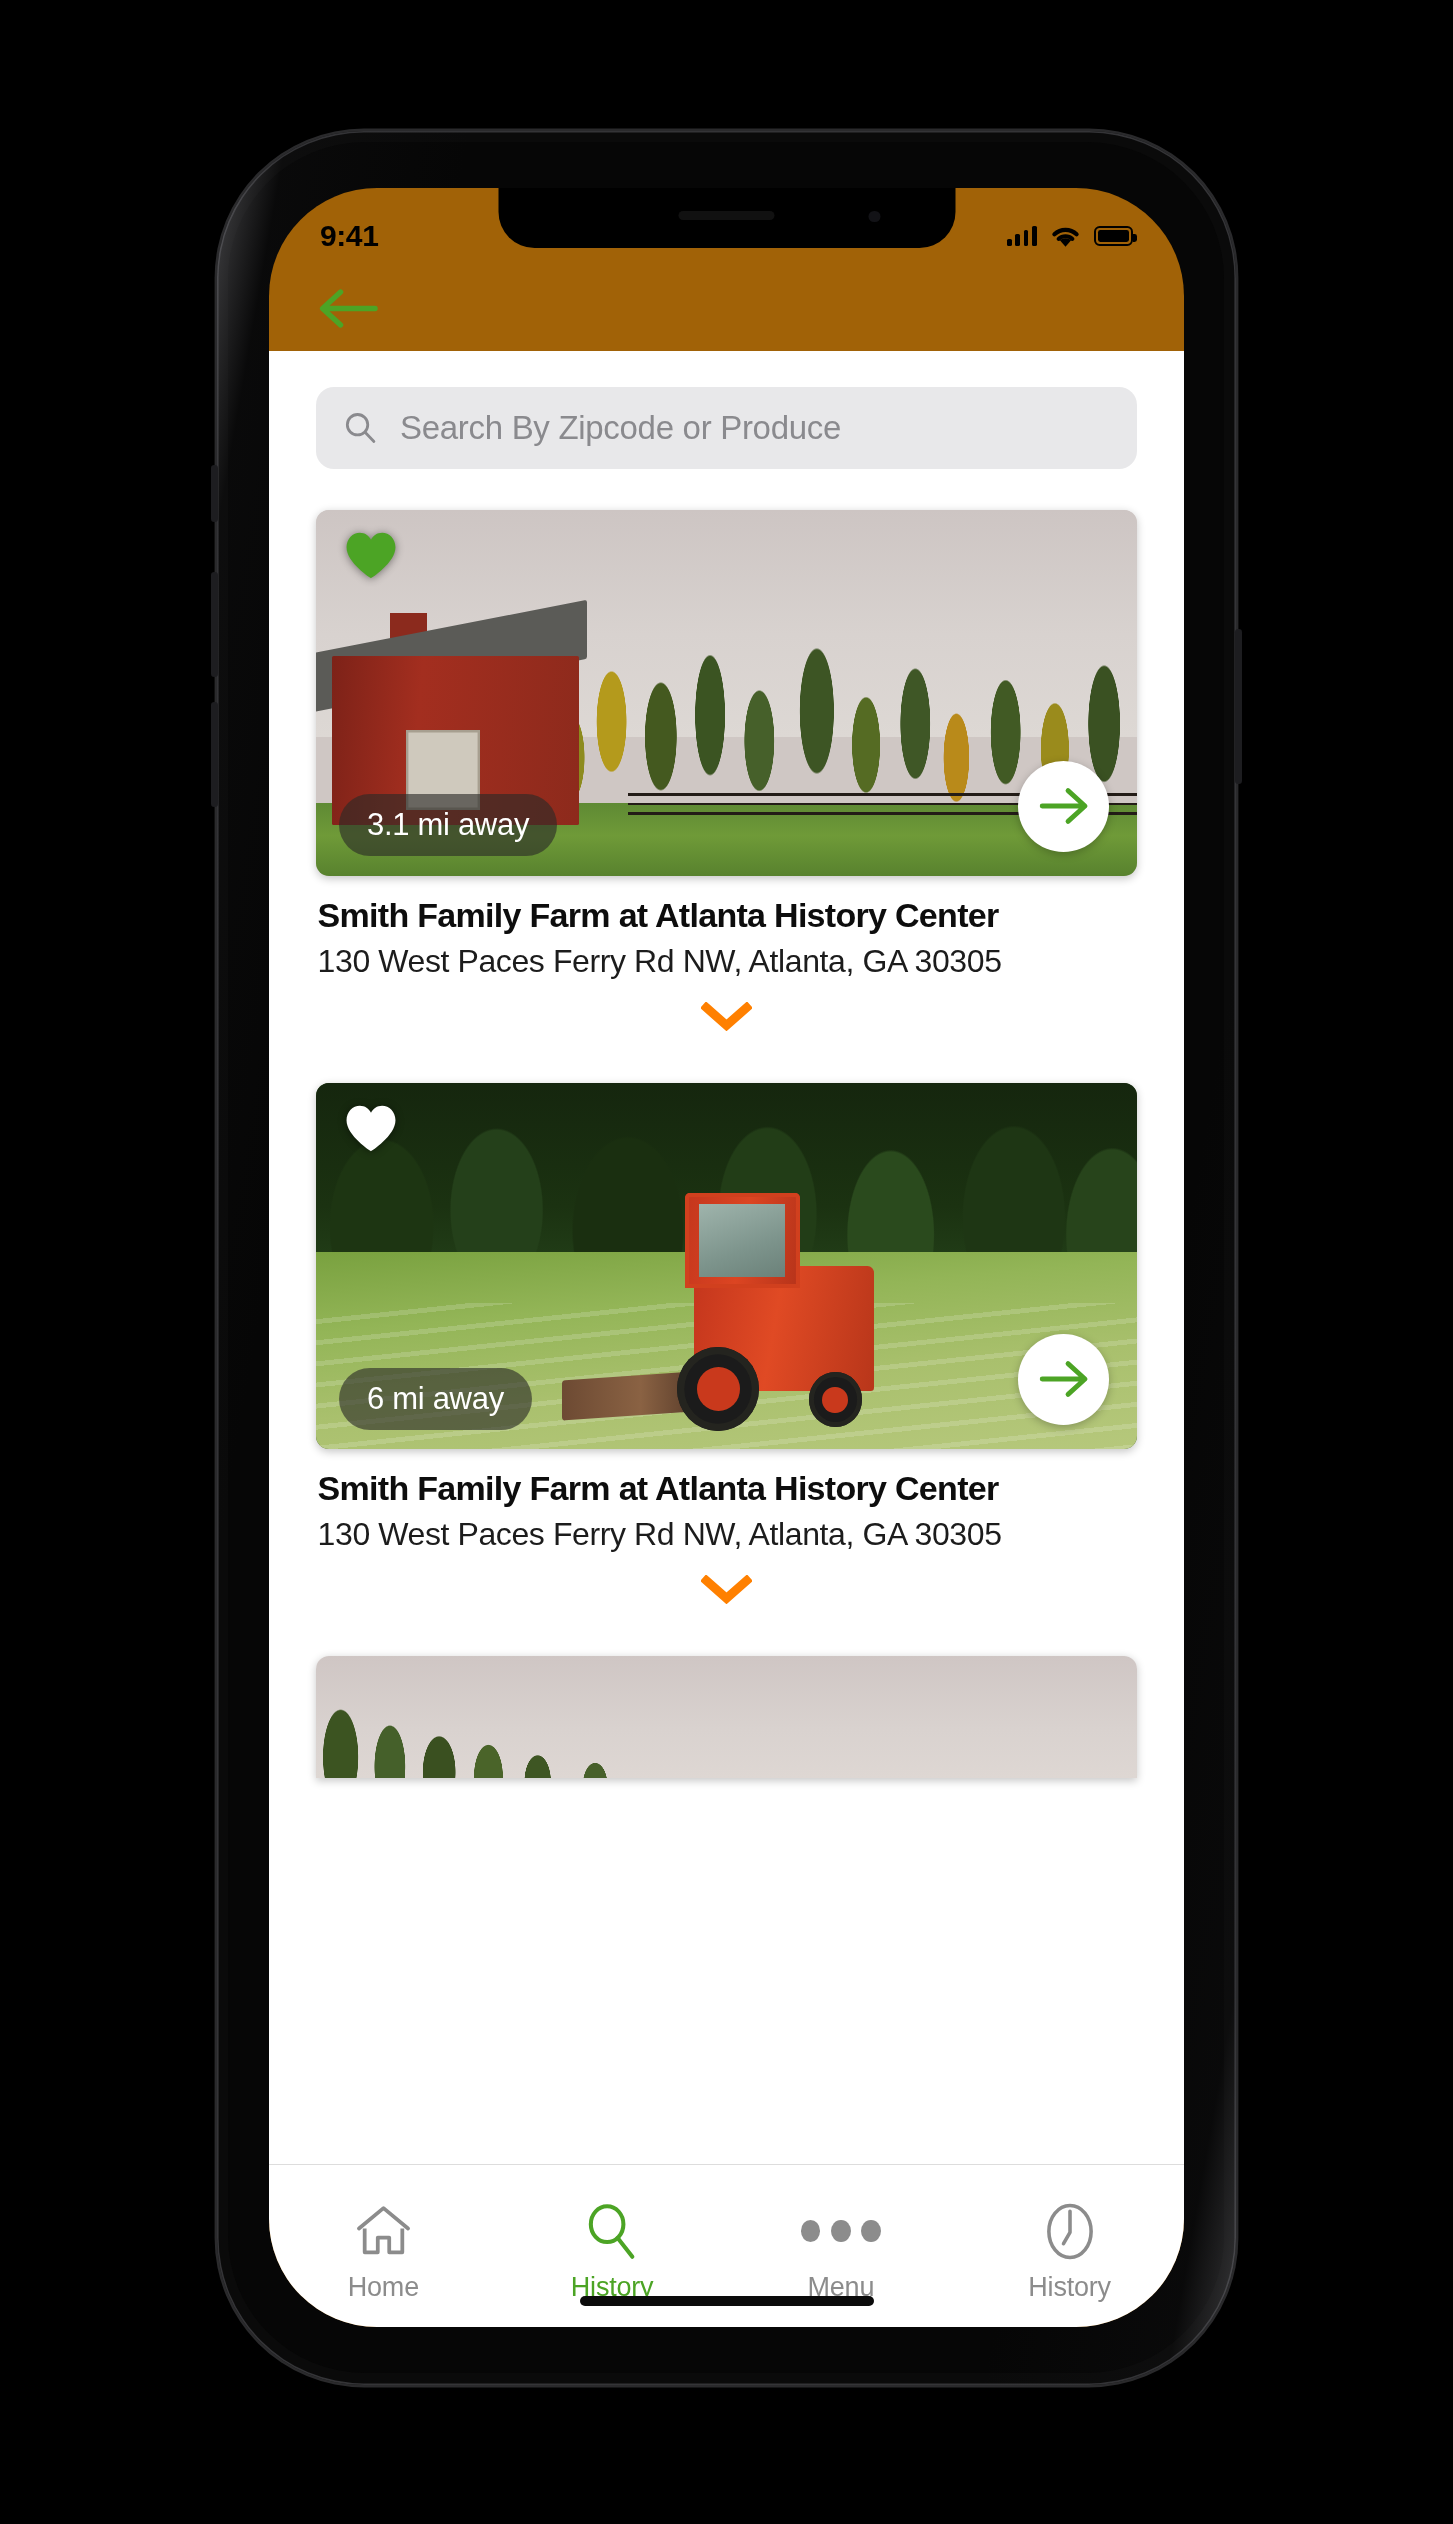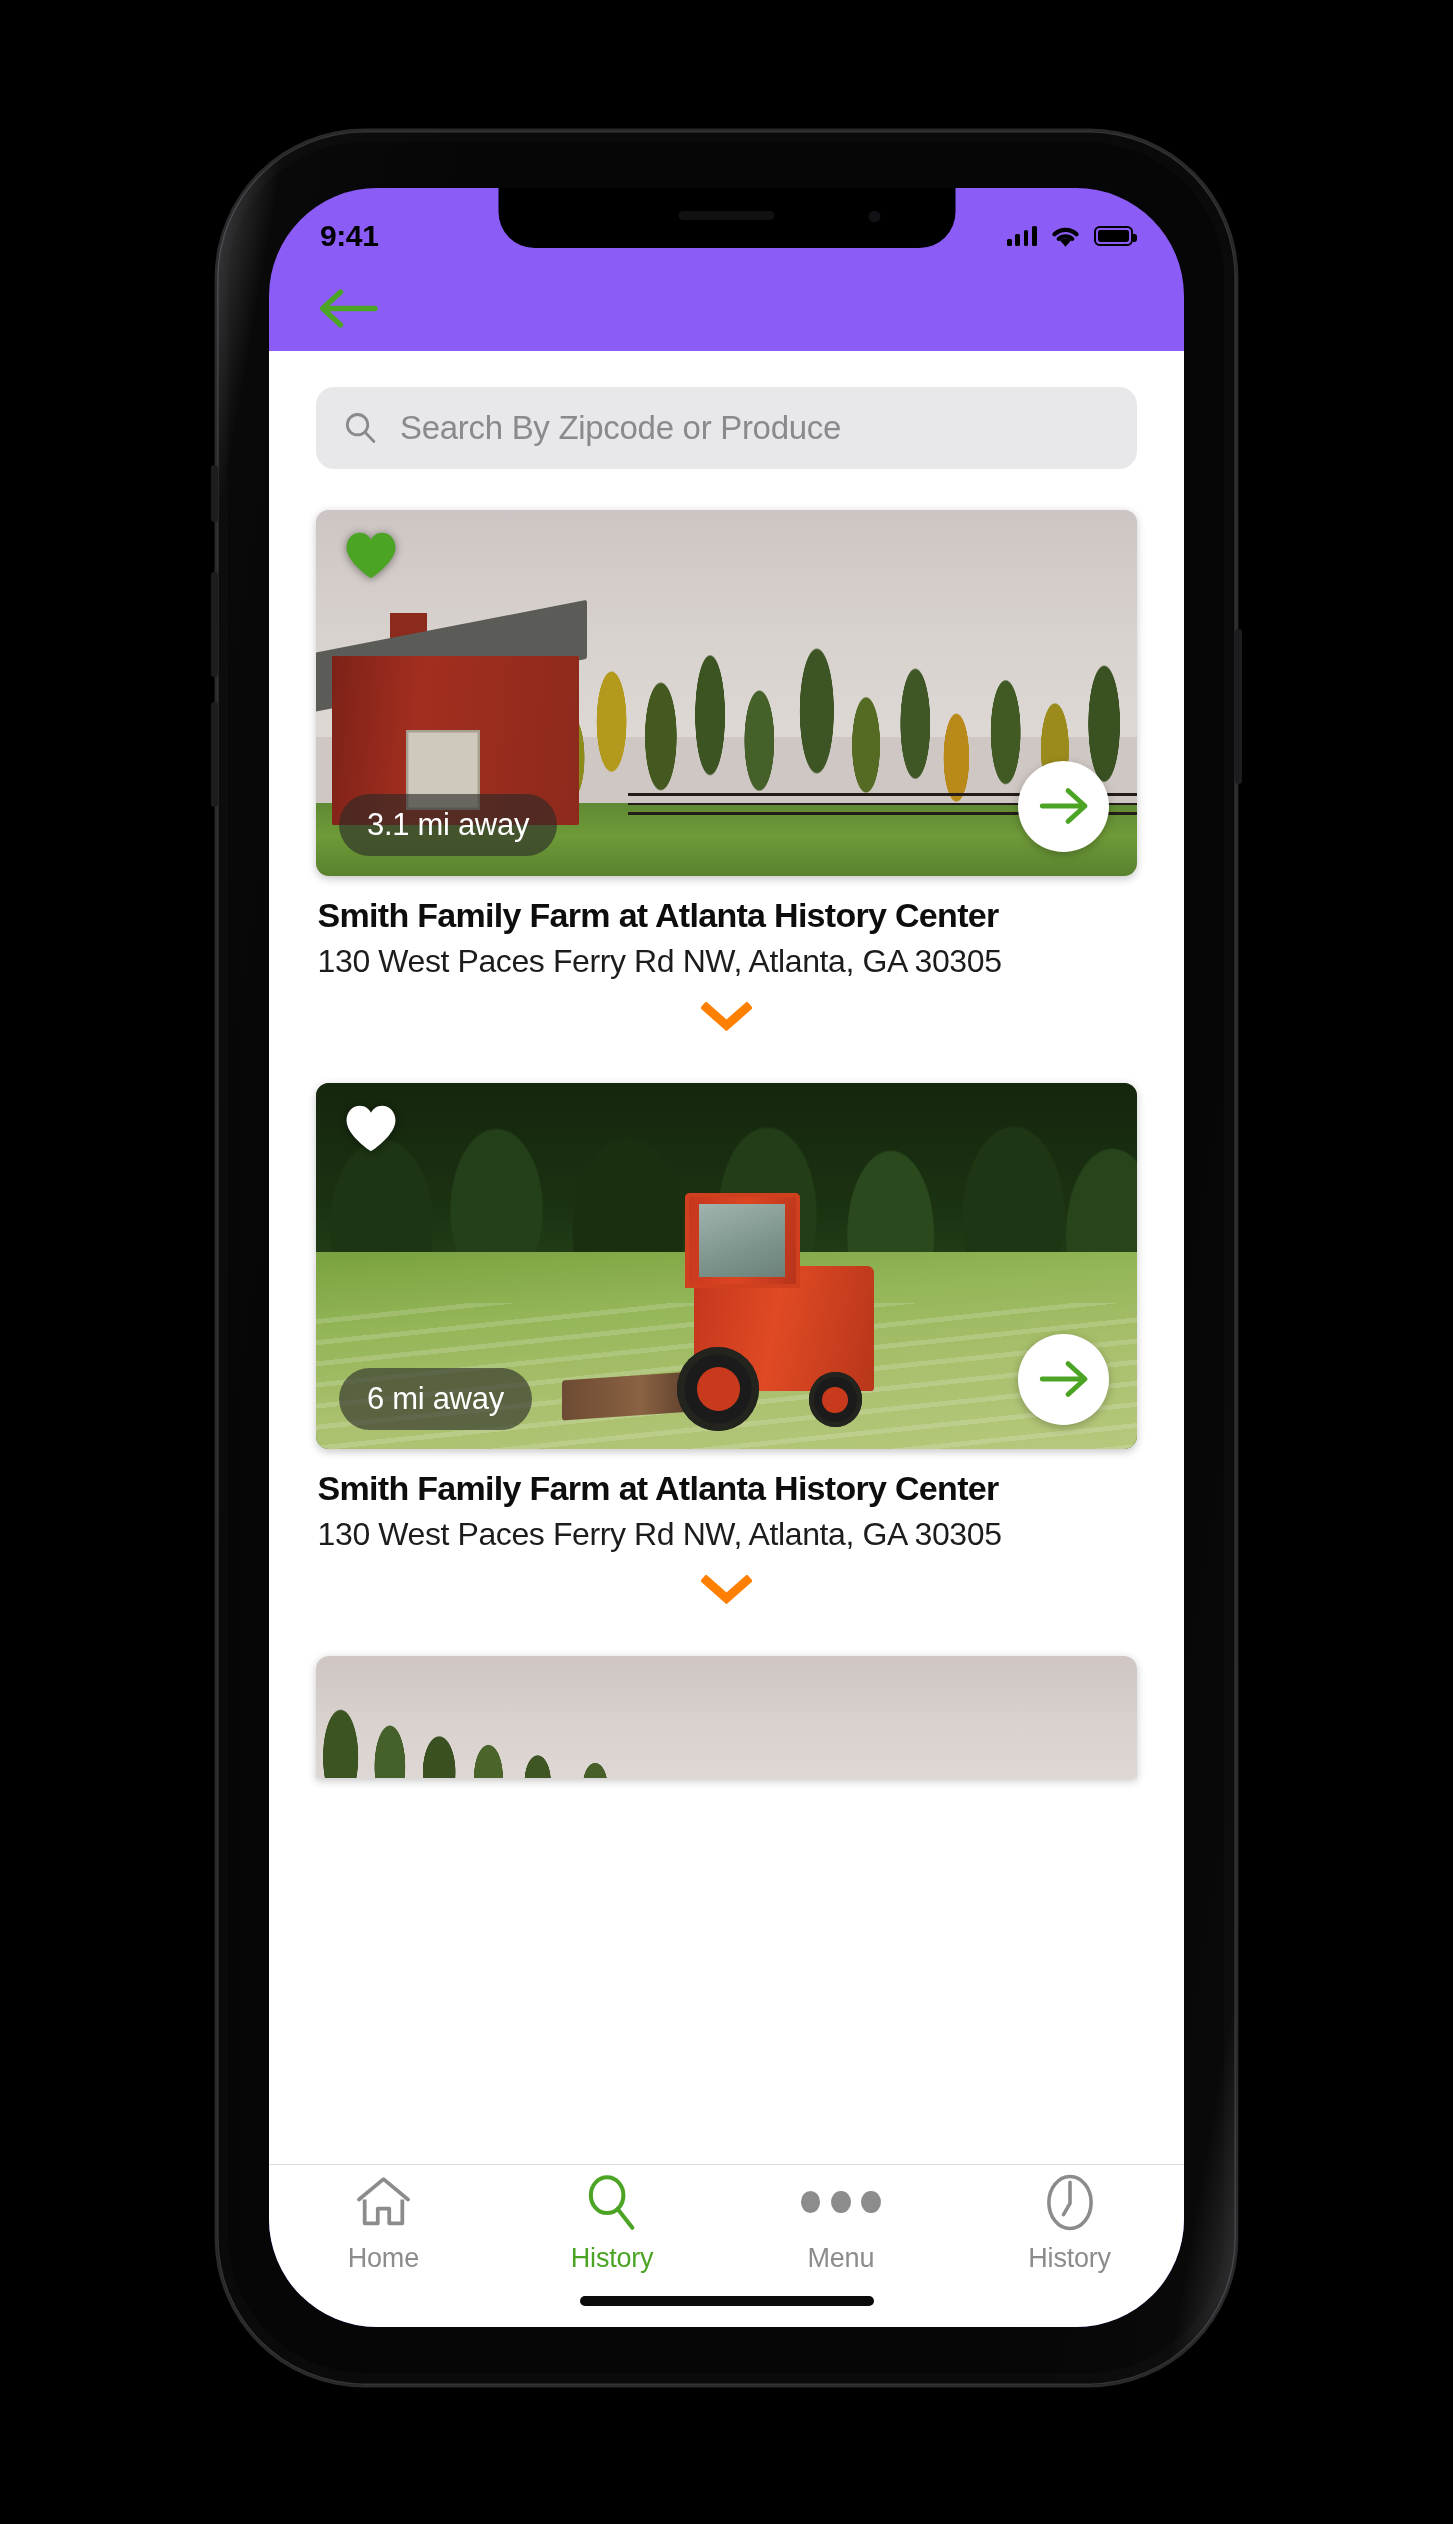--- a/index.html
+++ b/index.html
@@ -36,21 +36,21 @@
   .side-btn{ position:absolute; background:#1d1d20; border-radius:3.3px; }
   .btn-silent{ left:211px; top:465px;  width:7.3px; height:57px; }
   .btn-volup{  left:211px; top:572px;  width:7.3px; height:105px; }
   .btn-voldn{  left:211px; top:702px;  width:7.3px; height:105px; }
   .btn-power{  left:1235px; top:629px; width:7.3px; height:155px; }
 
   
   .screen{
     position:absolute; left:269px; top:188px;
     width:915px; height:2139px;
-    background:#8b5cf6; border-radius:108px;
+    background:#a16207; border-radius:108px;
     overflow:hidden;
   }
 
   
   .notch{
     position:absolute; left:50%; top:0; transform:translateX(-50%);
     width:457px; height:60px; background:#000;
     border-bottom-left-radius:36px; border-bottom-right-radius:36px;
     z-index:40;
   }
@@ -288,21 +288,21 @@
   }
   .expand{
     margin-top:11.4px; display:flex; justify-content:center;
     height:51px; align-items:center; cursor:pointer;
   }
 
   
   .tabbar{
     position:absolute; left:0; bottom:0; width:100%; height:163px;
     background:#fff; border-top:1.2px solid #dddddd;
-    display:flex; align-items:flex-start; padding-top:6px; z-index:50;
+    display:flex; align-items:flex-start; padding-top:35px; z-index:50;
   }
   .tab{
     flex:1; display:flex; flex-direction:column; align-items:center; gap:9.8px;
     cursor:pointer;
   }
   .tab-ico{ height:62px; display:flex; align-items:center; justify-content:center; }
   .tab-lbl{ font-size:27px; color:#8c8c8c; letter-spacing:-0.2px; }
   .tab.active .tab-lbl{ color:#4CA425; }
   .dots{ display:flex; gap:10.6px; align-items:center; }
   .dots i{ width:19.6px; height:22px; background:#8c8c8c; border-radius:50%; display:block; }

